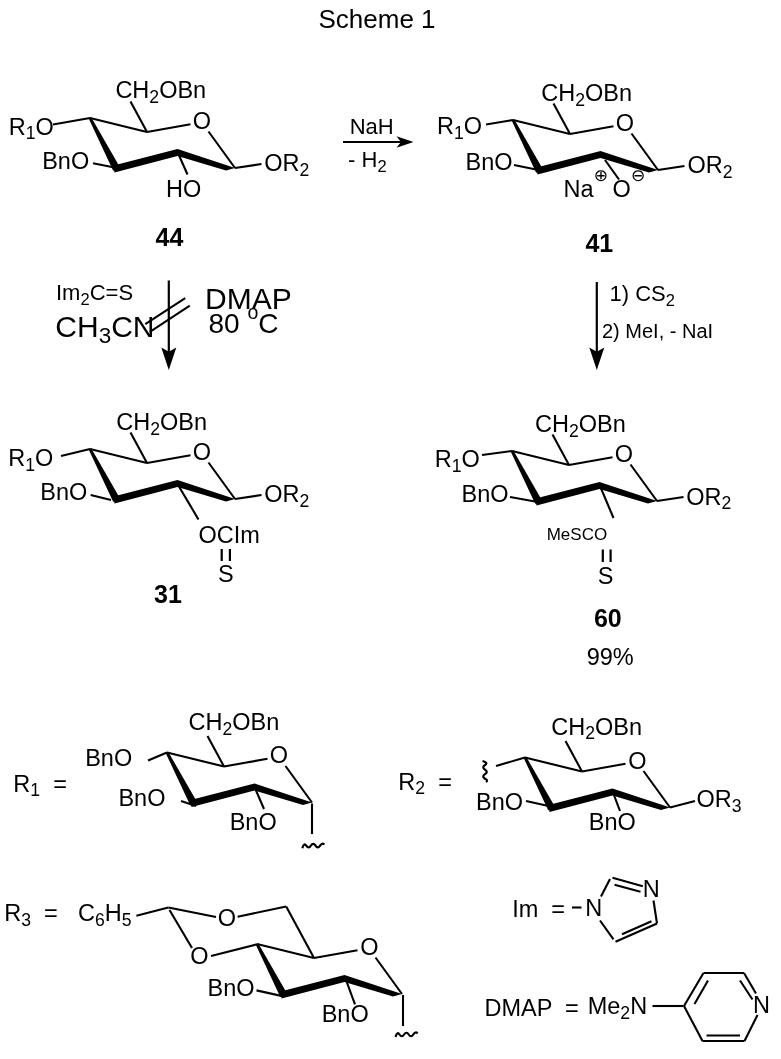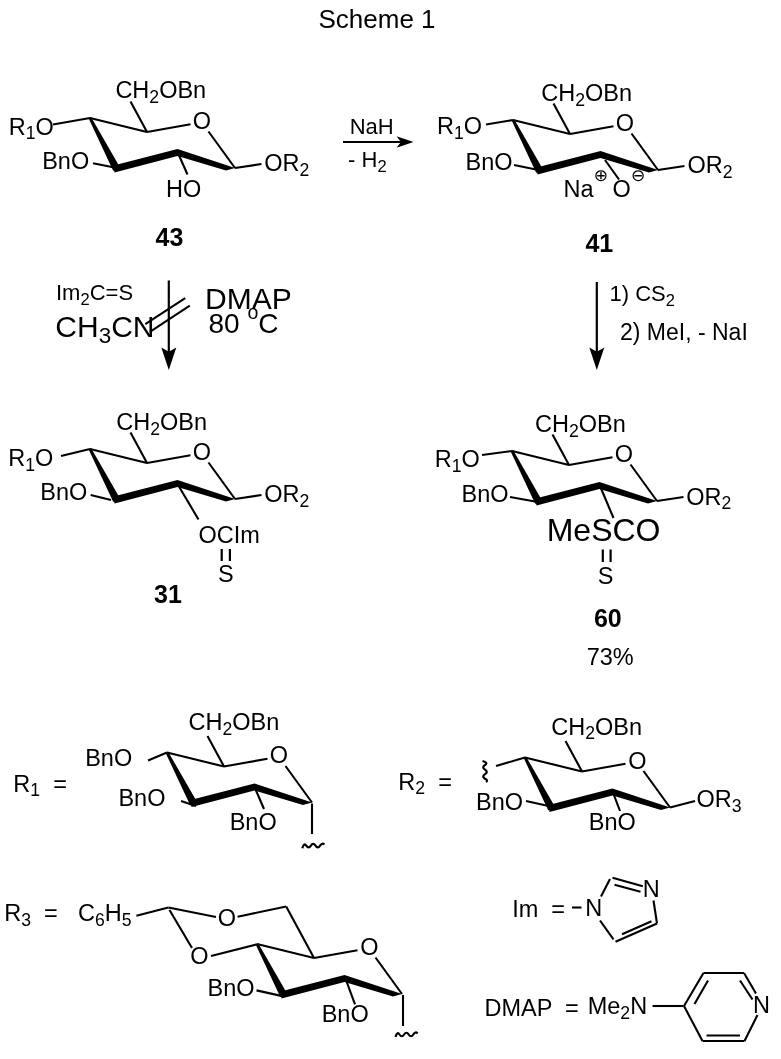--- a/index.html
+++ b/index.html
@@ -140,54 +140,54 @@
     </g>
 </svg>
 
   <div class="lbl" style="left:318.5px;top:6.2px;font-size:26px">Scheme 1</div>
   <div class="lbl" style="left:115.4px;top:79.0px;font-size:23.5px">CH<span class="sb">2</span>OBn</div>
   <div class="lbl ctr" style="left:202px;top:122px;font-size:23.5px">O</div>
   <div class="lbl" style="left:8.8px;top:115.5px;font-size:23.5px">R<span class="sb">1</span>O</div>
   <div class="lbl" style="left:42.2px;top:149.5px;font-size:23.5px">BnO</div>
   <div class="lbl" style="left:166px;top:177.8px;font-size:23.5px">HO</div>
   <div class="lbl" style="left:264.3px;top:152.0px;font-size:23.5px">OR<span class="sb">2</span></div>
-  <div class="lbl" style="left:155.5px;top:225.3px;font-size:25px;font-weight:bold">43</div>
+  <div class="lbl" style="left:155.5px;top:225.3px;font-size:25px;font-weight:bold">44</div>
   <div class="lbl" style="left:541.2px;top:82.0px;font-size:23.5px">CH<span class="sb">2</span>OBn</div>
   <div class="lbl ctr" style="left:625px;top:123.5px;font-size:23.5px">O</div>
   <div class="lbl" style="left:437px;top:115.2px;font-size:23.5px">R<span class="sb">1</span>O</div>
   <div class="lbl" style="left:465.5px;top:151.3px;font-size:23.5px">BnO</div>
   <div class="lbl" style="left:563.6px;top:177.7px;font-size:23.5px">Na<span class="spc">⊕</span></div>
   <div class="lbl" style="left:612.6px;top:177.7px;font-size:23.5px">O<span class="spc">⊖</span></div>
   <div class="lbl" style="left:687.5px;top:154.0px;font-size:23.5px">OR<span class="sb">2</span></div>
   <div class="lbl" style="left:585.4px;top:231.4px;font-size:25px;font-weight:bold">41</div>
   <div class="lbl" style="left:349.7px;top:116.4px;font-size:22px">NaH</div>
   <div class="lbl" style="left:348.1px;top:149.3px;font-size:22px">- H<span class="sb">2</span></div>
   <div class="lbl" style="left:56px;top:282.3px;font-size:22px">Im<span class="sb">2</span>C=S</div>
   <div class="lbl" style="left:55.3px;top:312px;font-size:30px">CH<span class="sb">3</span>CN</div>
   <div class="lbl" style="left:205px;top:283.9px;font-size:30px">DMAP</div>
   <div class="lbl" style="left:208.5px;top:309.7px;font-size:28px">80 <span class="sp">o</span>C</div>
   <div class="lbl" style="left:609.5px;top:283.1px;font-size:22px">1) CS<span class="sb">2</span></div>
-  <div class="lbl" style="left:620px;top:320.7px;font-size:23px">2) MeI, - NaI</div>
+  <div class="lbl" style="left:602px;top:320.7px;font-size:20px">2) MeI, - NaI</div>
   <div class="lbl" style="left:116.3px;top:411.0px;font-size:23.5px">CH<span class="sb">2</span>OBn</div>
   <div class="lbl ctr" style="left:202px;top:453px;font-size:23.5px">O</div>
   <div class="lbl" style="left:8.3px;top:446.8px;font-size:23.5px">R<span class="sb">1</span>O</div>
   <div class="lbl" style="left:40.3px;top:481.3px;font-size:23.5px">BnO</div>
   <div class="lbl" style="left:198.5px;top:523.9px;font-size:23.5px">OCIm</div>
   <div class="lbl" style="left:218px;top:563.1px;font-size:23.5px">S</div>
   <div class="lbl" style="left:264.3px;top:483.0px;font-size:23.5px">OR<span class="sb">2</span></div>
   <div class="lbl" style="left:154px;top:582.4px;font-size:25px;font-weight:bold">31</div>
   <div class="lbl" style="left:535.1px;top:412.9px;font-size:23.5px">CH<span class="sb">2</span>OBn</div>
   <div class="lbl ctr" style="left:624px;top:455px;font-size:23.5px">O</div>
   <div class="lbl" style="left:434.7px;top:448.0px;font-size:23.5px">R<span class="sb">1</span>O</div>
   <div class="lbl" style="left:461.6px;top:483.3px;font-size:23.5px">BnO</div>
-  <div class="lbl" style="left:546.7px;top:514px;font-size:32px">MeSCO</div>
+  <div class="lbl" style="left:546.7px;top:526px;font-size:17px">MeSCO</div>
   <div class="lbl" style="left:597.8px;top:564.8px;font-size:23.5px">S</div>
   <div class="lbl" style="left:686.3px;top:485.5px;font-size:23.5px">OR<span class="sb">2</span></div>
   <div class="lbl" style="left:593.9px;top:605.9px;font-size:25px;font-weight:bold">60</div>
-  <div class="lbl" style="left:586.7px;top:645.7px;font-size:23.5px">73%</div>
+  <div class="lbl" style="left:586.7px;top:645.7px;font-size:23.5px">99%</div>
   <div class="lbl" style="left:13.3px;top:772.6px;font-size:23.5px">R<span class="sb">1</span>  =</div>
   <div class="lbl" style="left:188.5px;top:711.3px;font-size:23.5px">CH<span class="sb">2</span>OBn</div>
   <div class="lbl ctr" style="left:279px;top:756px;font-size:23.5px">O</div>
   <div class="lbl" style="left:85.2px;top:747.3px;font-size:23.5px">BnO</div>
   <div class="lbl" style="left:118.4px;top:787.2px;font-size:23.5px">BnO</div>
   <div class="lbl" style="left:229.7px;top:811.3px;font-size:23.5px">BnO</div>
   <div class="lbl" style="left:398.3px;top:770.6px;font-size:23.5px">R<span class="sb">2</span>  =</div>
   <div class="lbl" style="left:551.2px;top:715.5px;font-size:23.5px">CH<span class="sb">2</span>OBn</div>
   <div class="lbl ctr" style="left:637.5px;top:761.5px;font-size:23.5px">O</div>
   <div class="lbl" style="left:476.1px;top:790.7px;font-size:23.5px">BnO</div>

